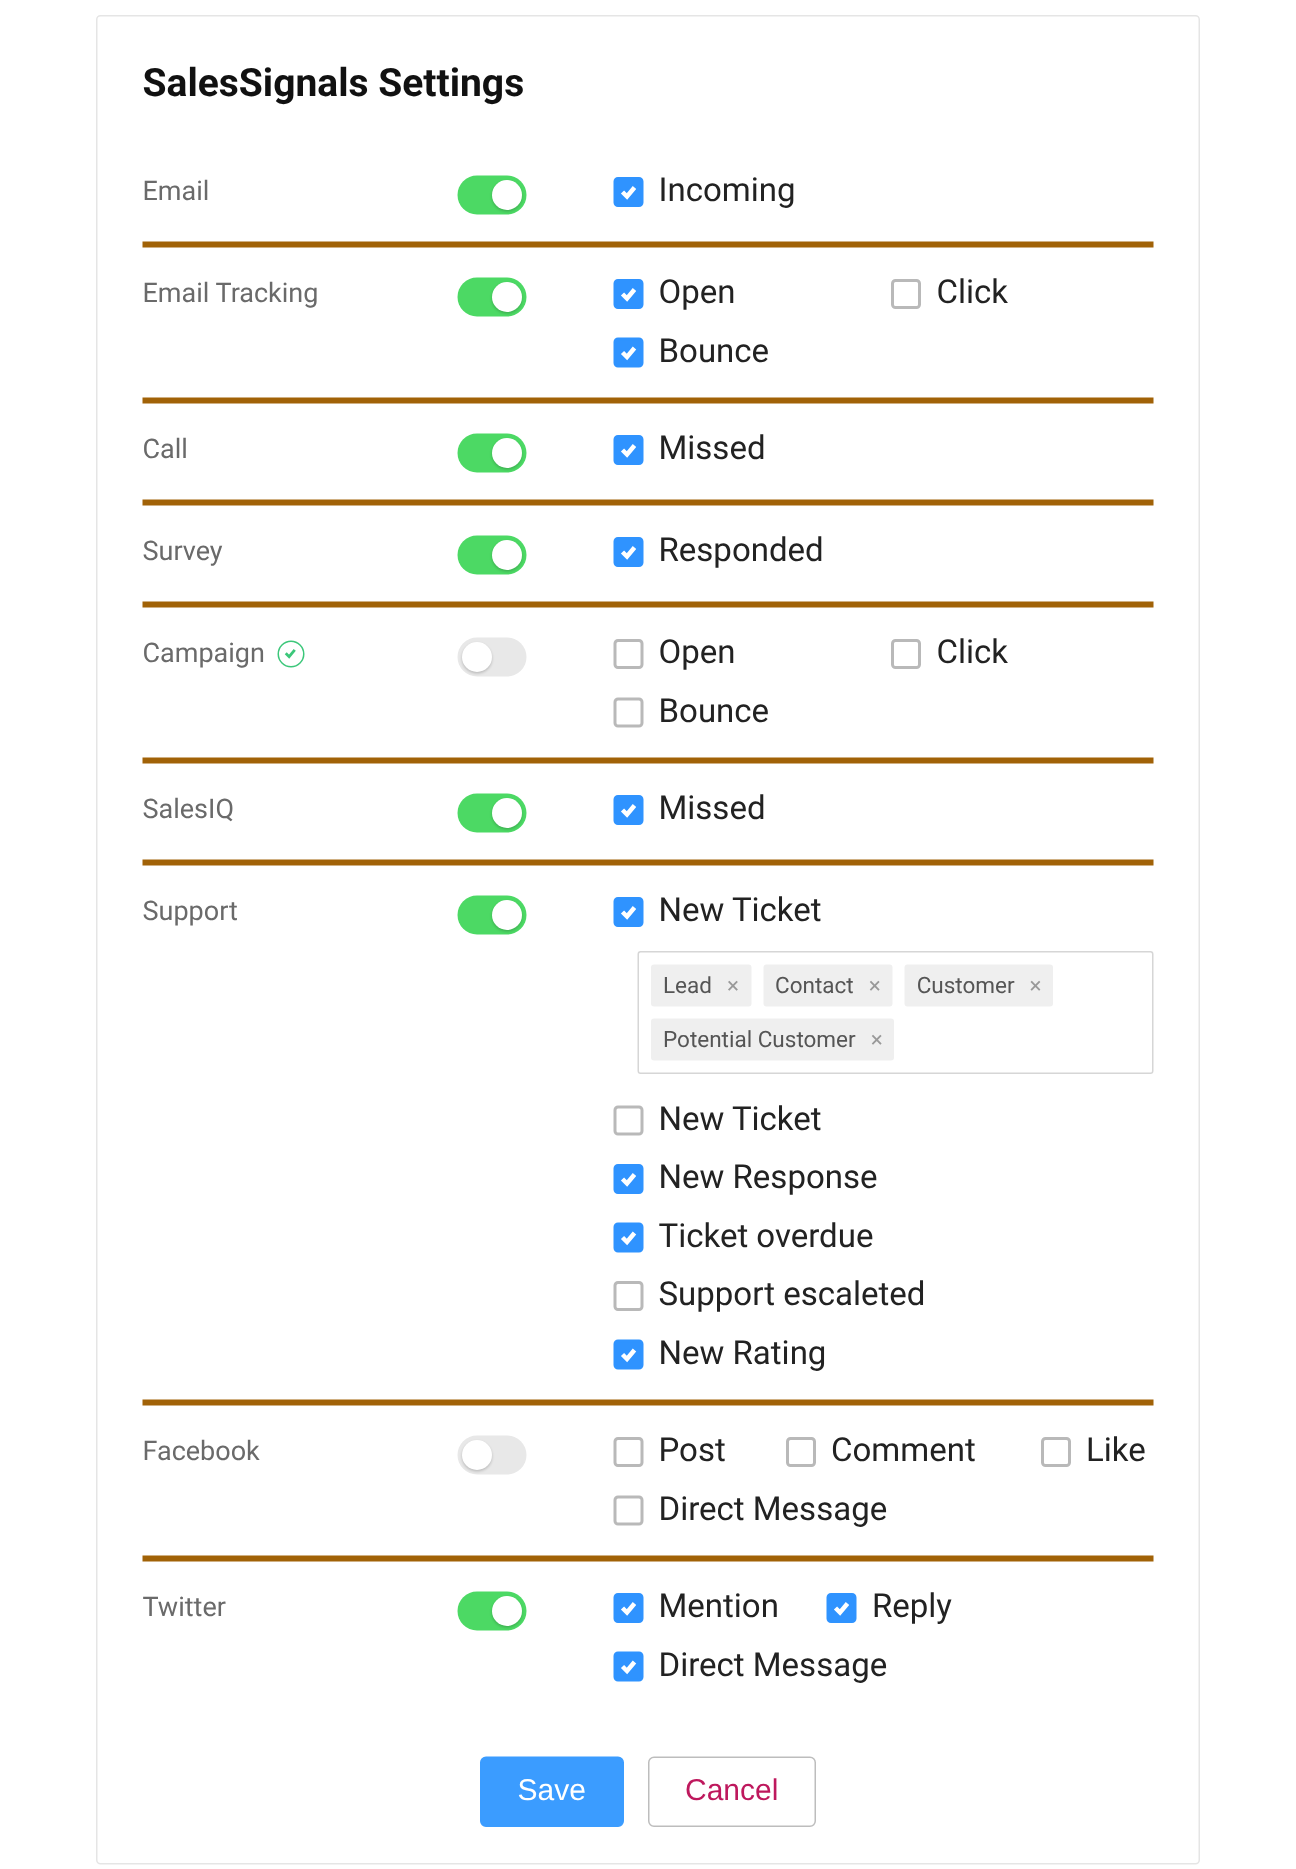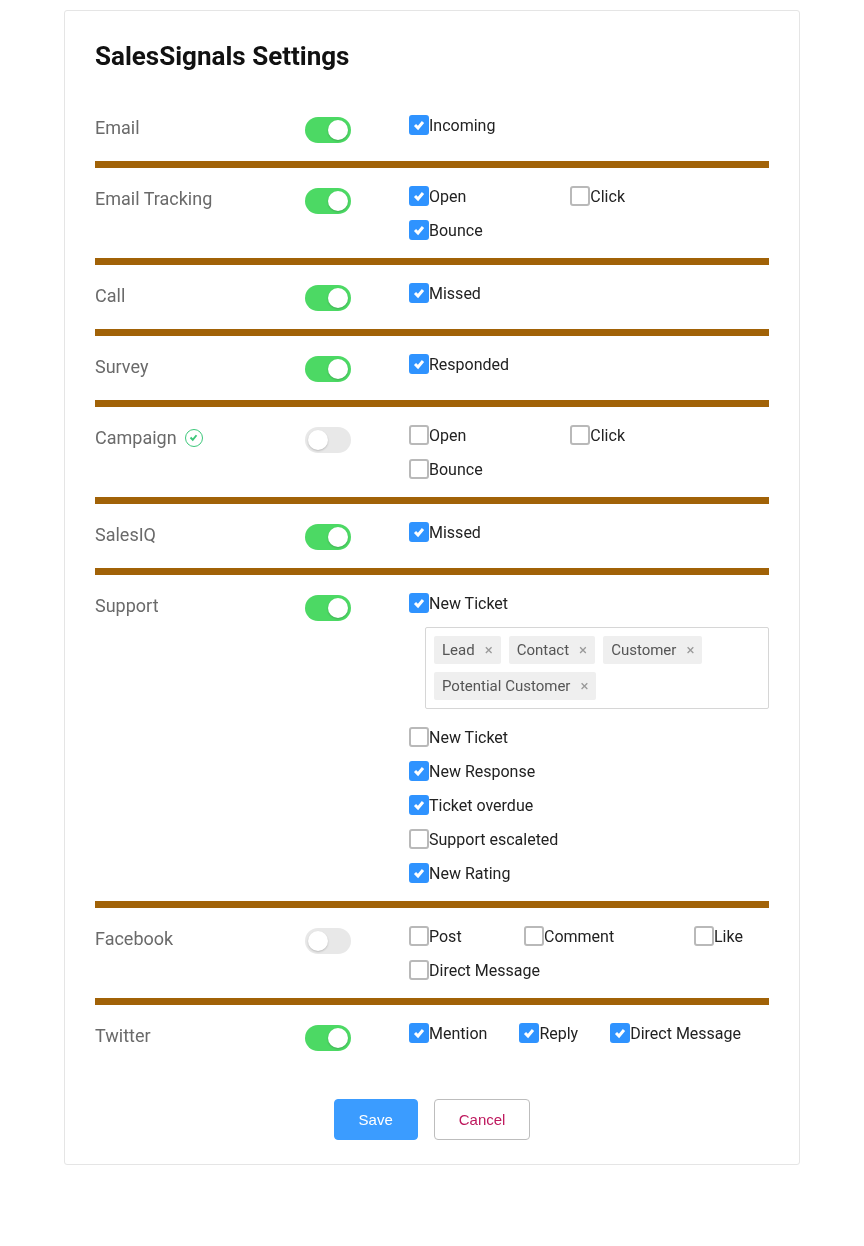--- a/index.html
+++ b/index.html
@@ -22,21 +22,21 @@
   h1.title {
     font-size: 26px;
     font-weight: 700;
     color: #111;
     margin-bottom: 26px;
   }
   .row {
     display: flex;
     align-items: flex-start;
     padding: 18px 0;
-    border-bottom: 7px solid #a16207;
+    border-bottom: 4px solid #a16207;
   }
   .row:last-of-type {
     border-bottom: none;
   }
   .row-label {
     width: 210px;
     color: #6a6a6a;
     font-size: 18px;
     display: flex;
     align-items: center;
@@ -86,21 +86,22 @@
     top: 3px;
     box-shadow: 0 1px 2px rgba(0,0,0,0.2);
   }
   .toggle.on::after { right: 3px; }
   .toggle.off::after { left: 3px; }
 
   
   .cb {
     display: inline-flex;
     align-items: center;
-    font-size: 16px;
+    gap: 10px;
+    font-size: 22px;
     color: #222;
     cursor: pointer;
     padding-left: 14px;
   }
   .cb-box {
     width: 20px;
     height: 20px;
     border: 2px solid #b9b9b9;
     border-radius: 3px;
     display: inline-flex;
@@ -172,21 +173,21 @@
 
   
   .footer {
     display: flex;
     justify-content: center;
     gap: 16px;
     margin-top: 30px;
   }
   .btn {
     padding: 11px 24px;
-    font-size: 15px;
+    font-size: 20px;
     border-radius: 4px;
     cursor: pointer;
     border: 1px solid transparent;
   }
   .btn-primary {
     background: #3b9cff;
     color: #fff;
     border-color: #3b9cff;
   }
   .btn-secondary {

